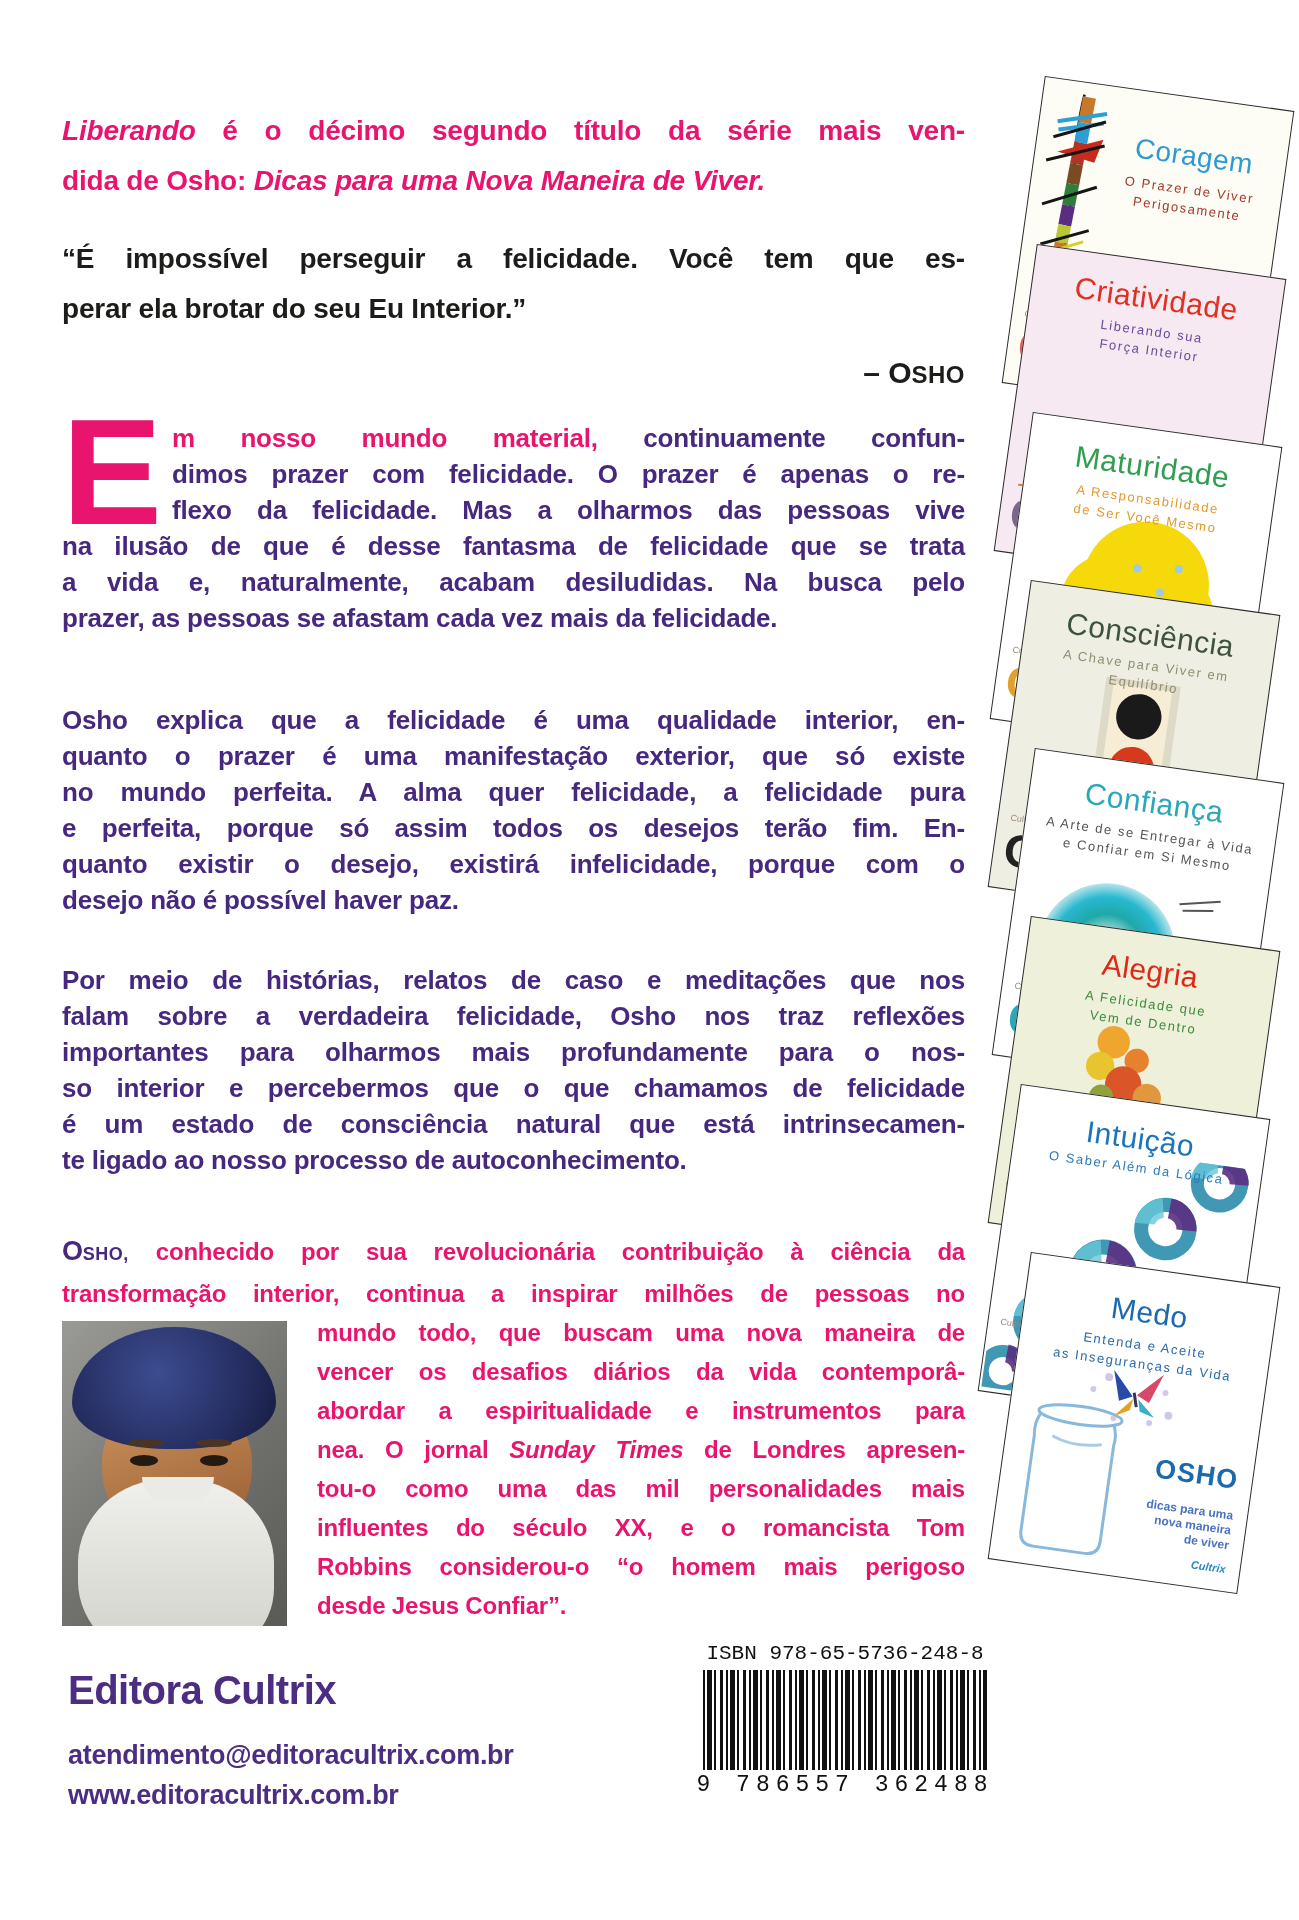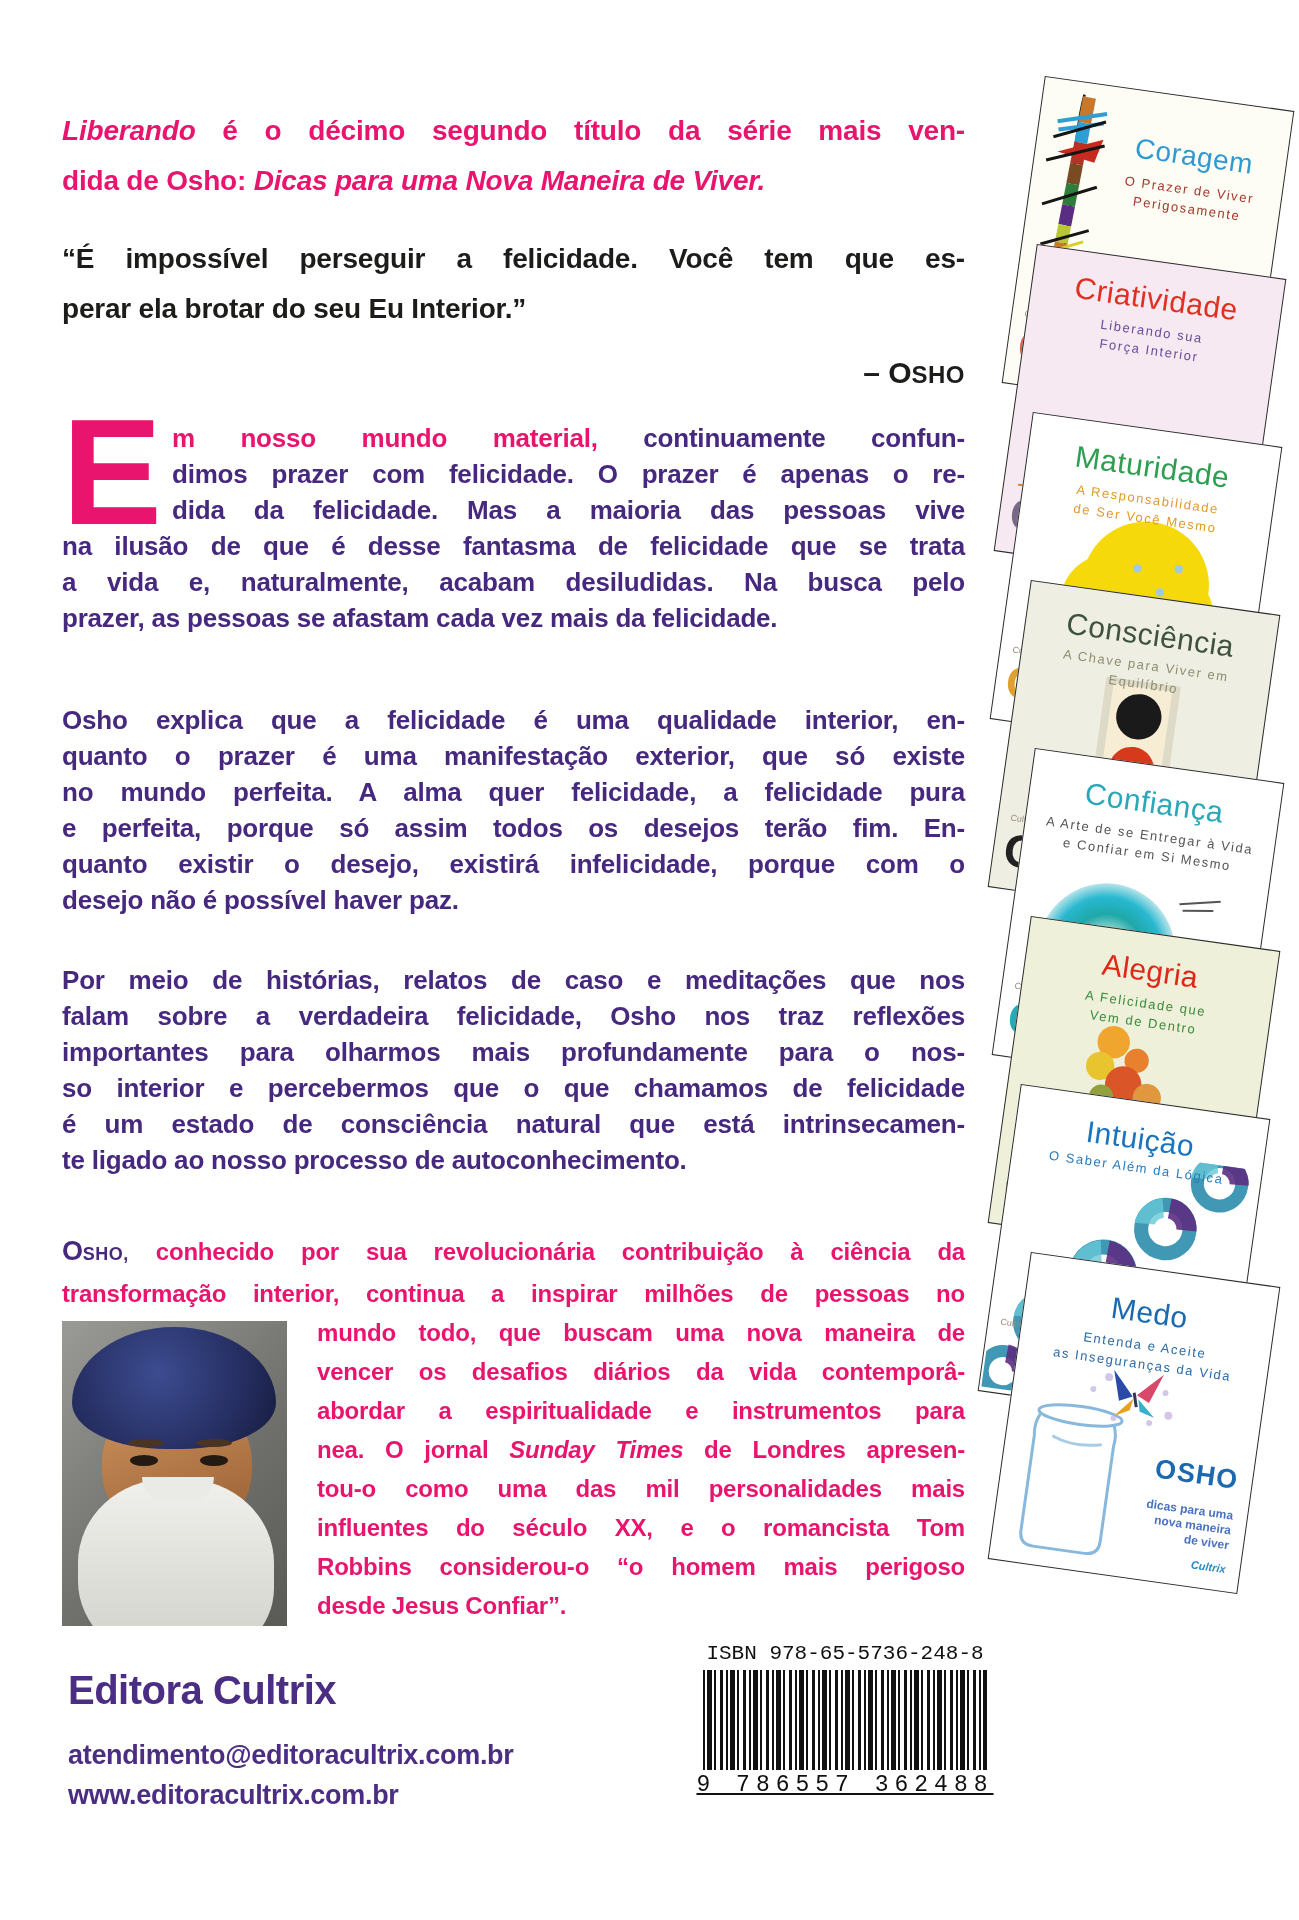--- a/index.html
+++ b/index.html
@@ -54,21 +54,21 @@
   .publisher{position:absolute;left:68px;top:1668px;color:var(--pub);}
   .pub-name{font-size:40px;letter-spacing:-0.5px;}
   .pub-email{font-size:27px;margin-top:27px;letter-spacing:-0.3px;}
   .pub-site{font-size:27px;margin-top:9px;letter-spacing:-0.3px;}
 
   
   .barcode{position:absolute;left:693px;top:1642px;width:304px;background:#fff;text-align:center;color:#111;}
   .isbn{font-family:"Liberation Mono",monospace;font-weight:400;font-size:21px;letter-spacing:0px;white-space:nowrap;}
   .bars{height:100px;margin:5px 10px 2px;
         background:repeating-linear-gradient(90deg,#111 0 2px,#fff 2px 4px,#111 4px 9px,#fff 9px 11px,#111 11px 13px,#fff 13px 17px,#111 17px 20px,#fff 20px 23px);}
-  .digits{font-family:"Liberation Mono",monospace;font-weight:400;font-size:23px;letter-spacing:6px;white-space:nowrap;text-decoration:underline;}
+  .digits{font-family:"Liberation Mono",monospace;font-weight:400;font-size:23px;letter-spacing:6px;white-space:nowrap;}
 
   
   .cover{position:absolute;width:250px;height:308px;border:1px solid #2b2b2b;
          transform:rotate(8deg);overflow:hidden;background:#fff;}
   .c1{left:1022px;top:92px;z-index:1;}
   .c2{left:1014px;top:260px;z-index:2;}
   .c3{left:1010px;top:428px;z-index:3;}
   .c4{left:1008px;top:596px;z-index:4;}
   .c5{left:1012px;top:764px;z-index:5;}
   .c6{left:1008px;top:932px;z-index:6;}
@@ -116,21 +116,21 @@
         <div><span>perar ela brotar do seu Eu Interior.”</span></div>
       </div>
     <div class="quote-attr"><span>– O</span><span class="sc-rest">SHO</span></div>
   </div>
 
   <div class="block para p1">
     <span class="dropcap">E</span>
     <div class="lines">
         <div><span class="pink">m nosso mundo material,</span><span> continuamente confun-</span></div>
         <div><span>dimos prazer com felicidade. O prazer é apenas o re-</span></div>
-        <div><span>dida da felicidade. Mas a maioria das pessoas vive</span></div>
+        <div><span>flexo da felicidade. Mas a olharmos das pessoas vive</span></div>
         <div><span>na ilusão de que é desse fantasma de felicidade que se trata</span></div>
         <div><span>a vida e, naturalmente, acabam desiludidas. Na busca pelo</span></div>
         <div><span>prazer, as pessoas se afastam cada vez mais da felicidade.</span></div>
       </div>
   </div>
 
   <div class="block para p2 lines">
       <div><span>Osho explica que a felicidade é uma qualidade interior, en-</span></div>
       <div><span>quanto o prazer é uma manifestação exterior, que só existe</span></div>
       <div><span>no mundo perfeita. A alma quer felicidade, a felicidade pura</span></div>

